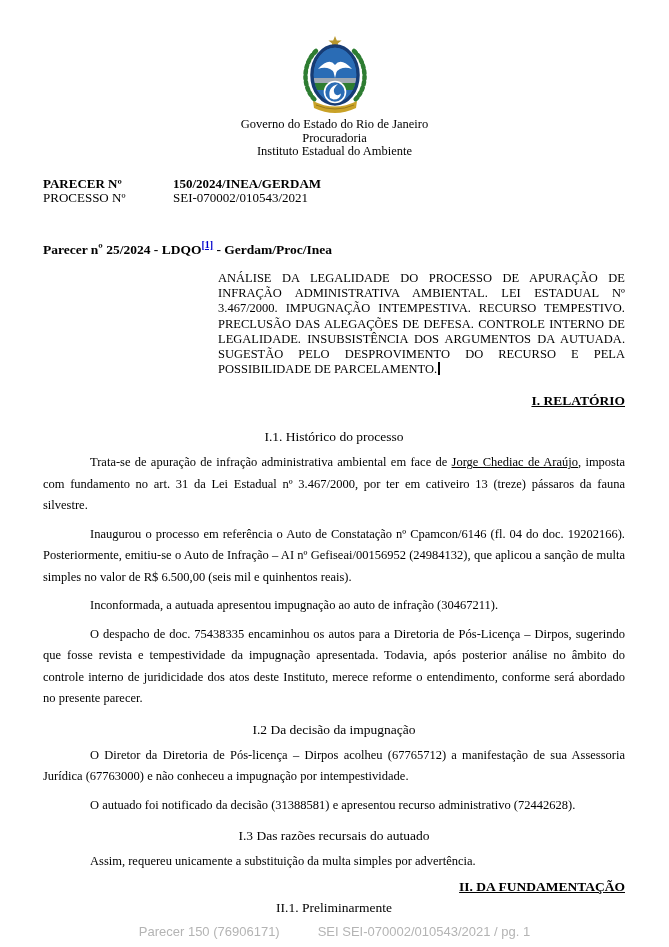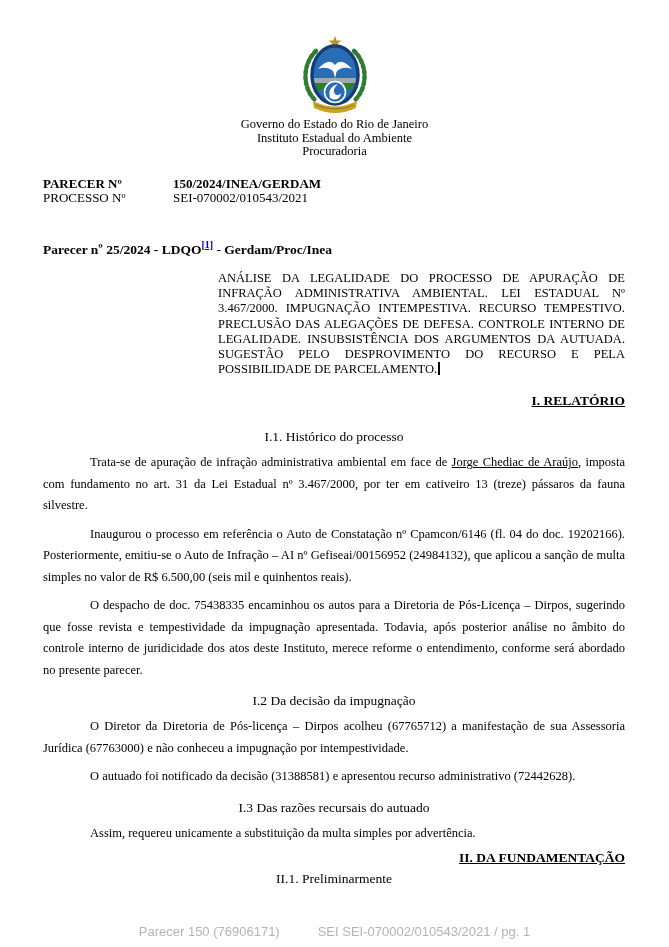--- a/index.html
+++ b/index.html
@@ -89,22 +89,22 @@
 
           <path d="M33,35 Q44,23 50,31 Q56,23 67,35 Q57,31 50,39 Q43,31 33,35 Z" fill="#ffffff"></path>
           <path d="M48,36 L50,44 L52,36 Z" fill="#ffffff"></path>
         </g>
 
         <circle cx="50" cy="58" r="10.5" fill="#2a6cb5" stroke="#ffffff" stroke-width="1.6"></circle>
         <path d="M45,64 Q42,53 53,50 Q47,55 49.5,59.5 Q52,63 56,59.5 Q55.5,65.5 48.5,65.5 Z" fill="#ffffff"></path>
       </svg>
     </span>
     <div class="letterhead-line">Governo do Estado do Rio de Janeiro</div>
+    <div class="letterhead-line">Procuradoria</div>
     <div class="letterhead-line">Instituto Estadual do Ambiente</div>
-    <div class="letterhead-line">Procuradoria</div>
   </div>
 
   <div class="ref-block">
     <div class="ref-row">
       <span class="ref-label bold">PARECER Nº</span><span class="bold">150/2024/INEA/GERDAM</span>
     </div>
     <div class="ref-row">
       <span class="ref-label">PROCESSO Nº</span><span>SEI-070002/010543/2021</span>
     </div>
   </div>
@@ -117,20 +117,21 @@
     <span>ANÁLISE DA LEGALIDADE DO PROCESSO DE APURAÇÃO DE INFRAÇÃO ADMINISTRATIVA AMBIENTAL. LEI ESTADUAL Nº 3.467/2000. IMPUGNAÇÃO INTEMPESTIVA. RECURSO TEMPESTIVO. PRECLUSÃO DAS ALEGAÇÕES DE DEFESA. CONTROLE INTERNO DE LEGALIDADE. INSUBSISTÊNCIA DOS ARGUMENTOS DA AUTUADA. SUGESTÃO PELO DESPROVIMENTO DO RECURSO E PELA POSSIBILIDADE DE PARCELAMENTO.</span><span class="caret"></span>
   </div>
 
   <div class="h-main">I. RELATÓRIO</div>
   <div class="h-sub">I.1. Histórico do processo</div>
 
   <p class="para">
     <span>Trata-se de apuração de infração administrativa ambiental em face de </span><span class="underlined">Jorge Chediac de Araújo</span><span>, imposta com fundamento no art. 31 da Lei Estadual nº 3.467/2000, por ter em cativeiro 13 (treze) pássaros da fauna silvestre.</span>
   </p>
   <p class="para">Inaugurou o processo em referência o Auto de Constatação nº Cpamcon/6146 (fl. 04 do doc. 19202166). Posteriormente, emitiu-se o Auto de Infração – AI nº Gefiseai/00156952 (24984132), que aplicou a sanção de multa simples no valor de R$ 6.500,00 (seis mil e quinhentos reais).</p>
+  <p class="para">Inconformada, a autuada apresentou impugnação ao auto de infração (30467211).</p>
   <p class="para">O despacho de doc. 75438335 encaminhou os autos para a Diretoria de Pós-Licença – Dirpos, sugerindo que fosse revista e tempestividade da impugnação apresentada. Todavia, após posterior análise no âmbito do controle interno de juridicidade dos atos deste Instituto, merece reforme o entendimento, conforme será abordado no presente parecer.</p>
 
   <div class="h-sub" style="margin-top:12px;">I.2 Da decisão da impugnação</div>
   <p class="para">O Diretor da Diretoria de Pós-licença – Dirpos acolheu (67765712) a manifestação de sua Assessoria Jurídica (67763000) e não conheceu a impugnação por intempestividade.</p>
   <p class="para">O autuado foi notificado da decisão (31388581) e apresentou recurso administrativo (72442628).</p>
 
   <div class="h-sub" style="margin-top:12px;">I.3 Das razões recursais do autuado</div>
   <p class="para">Assim, requereu unicamente a substituição da multa simples por advertência.</p>
 
   <div class="h-main" style="margin-top:6px;">II. DA FUNDAMENTAÇÃO</div>

